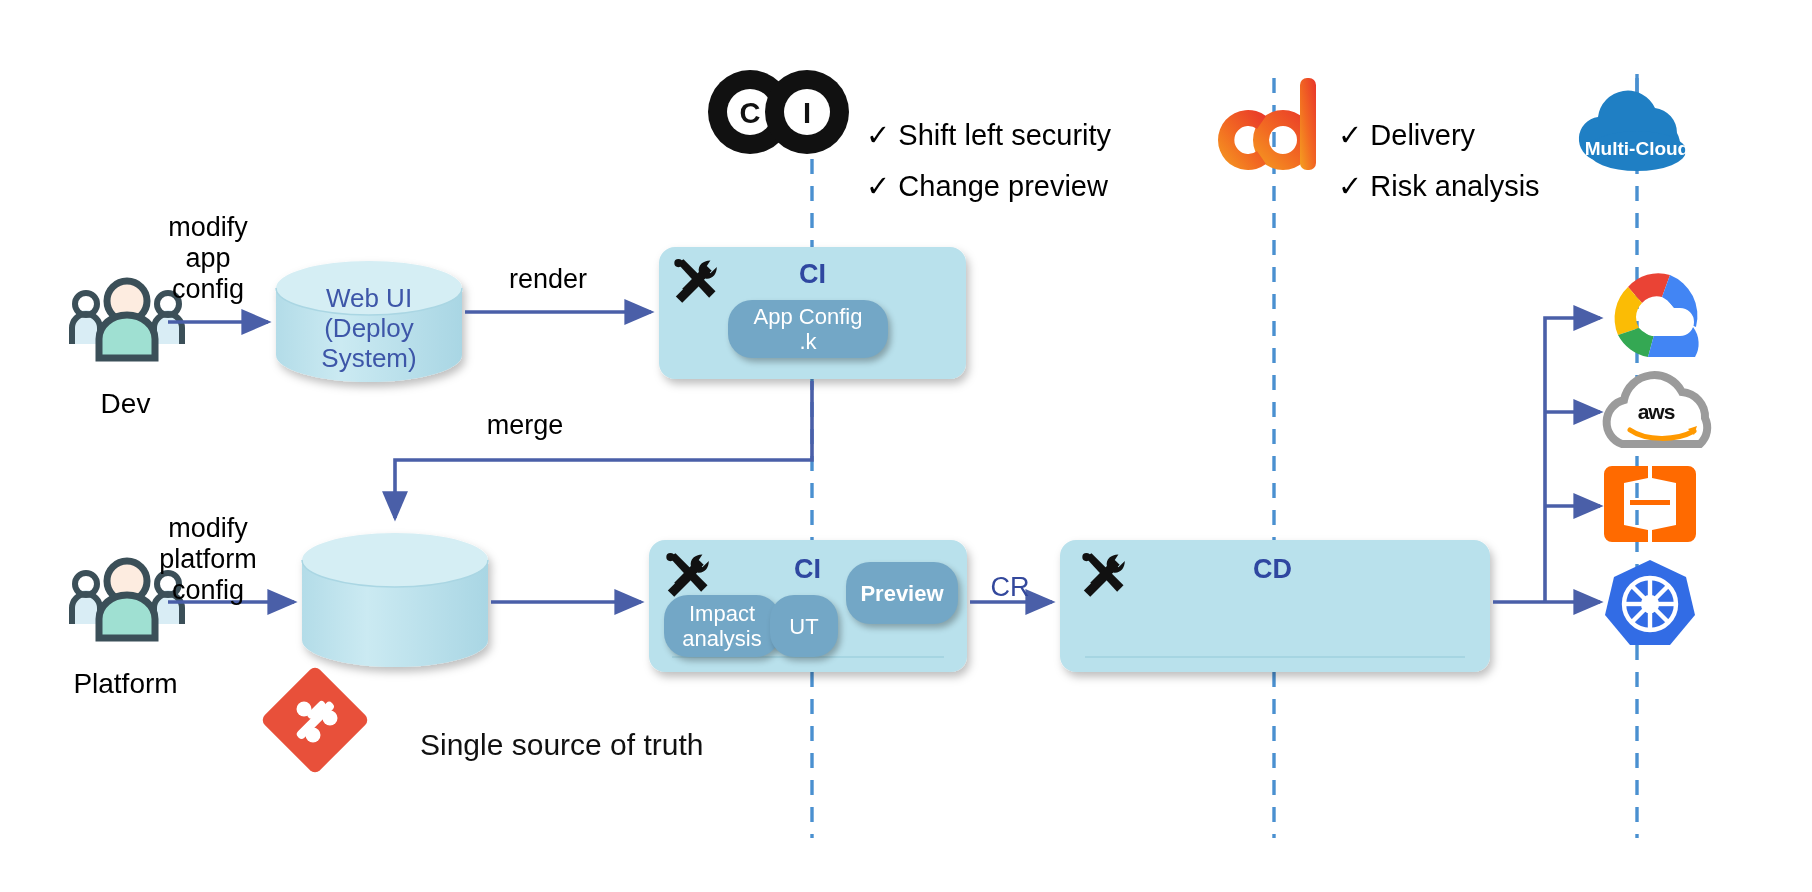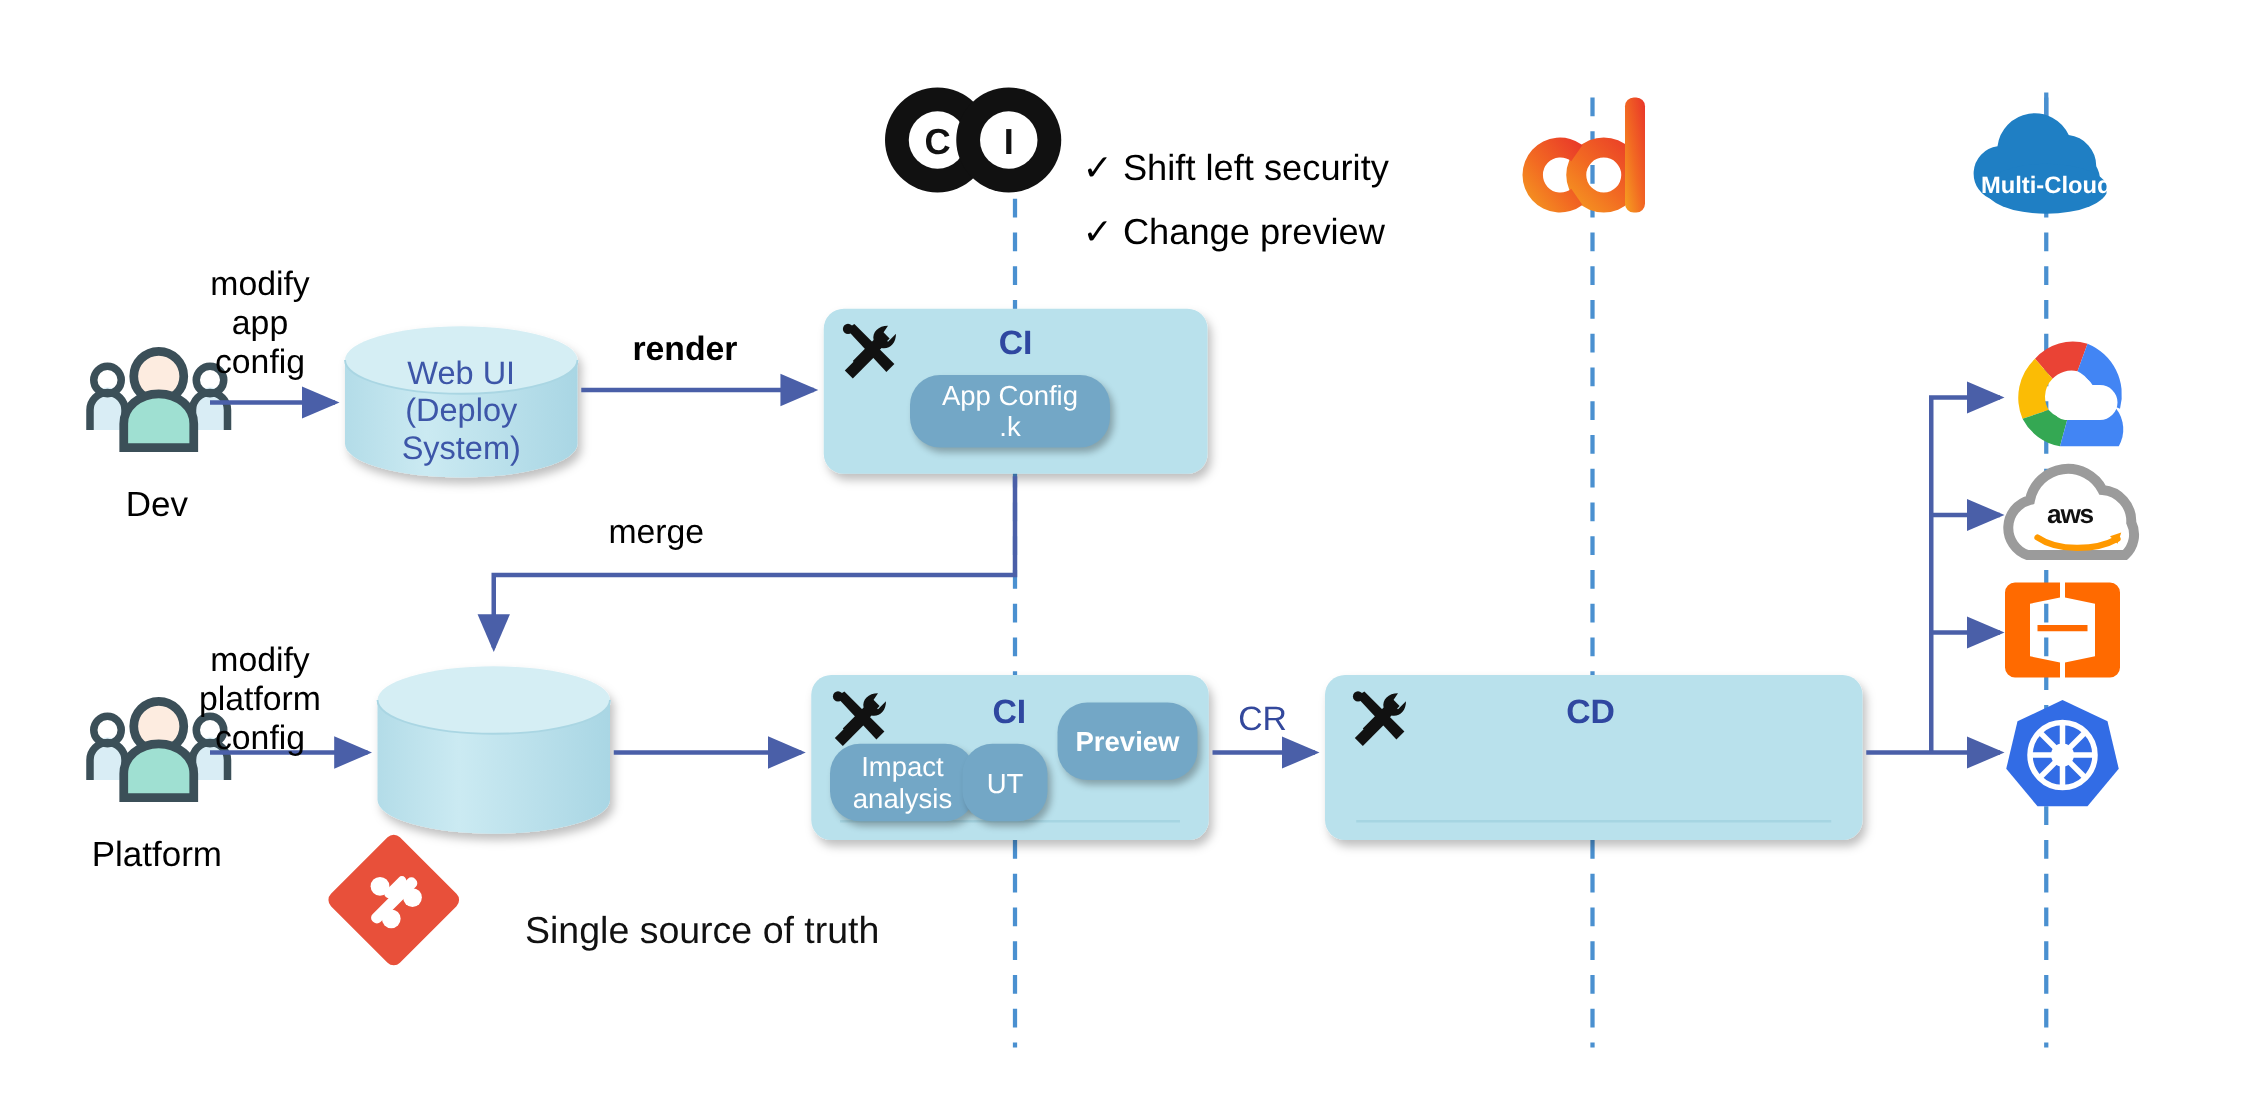--- a/index.html
+++ b/index.html
@@ -13,21 +13,21 @@
   .label-black{color:#000;font-size:27px;line-height:31px;text-align:center;white-space:pre-line;}
   .persona-name{color:#000;font-size:28px;text-align:center;}
   .cyl-text{color:#3d56a8;font-size:26px;line-height:30px;text-align:center;white-space:pre-line;}
   .box-title{color:#2f47a0;font-size:27px;font-weight:bold;text-align:center;}
   .chip{position:absolute;background:#73a7c6;color:#fff;border-radius:24px;
         font-size:22px;line-height:25px;display:flex;align-items:center;justify-content:center;
         text-align:center;white-space:pre-line;box-shadow:3px 4px 6px rgba(0,0,0,.28);}
   .bullets{color:#000;font-size:29px;line-height:51px;white-space:pre-line;}
   .sst{color:#111;font-size:30px;}
   .edge-label{color:#000;font-size:27px;text-align:center;}
-  .cr-label{color:#33489c;font-size:27px;text-align:center;}
+  .cr-label{color:#33489c;font-size:27px;text-align:center;margin-top:12px;}
   .mc-text{position:absolute;color:#fff;font-size:19px;font-weight:bold;
            width:100%;text-align:center;}
   .aws-word{position:absolute;color:#111;font-size:21px;font-weight:bold;
             letter-spacing:-1px;width:100%;text-align:center;}
 </style>
 </head>
 <body>
 
 <div class="stage">
 
@@ -239,26 +239,28 @@
   <div class="txt box-title" style="left:705px;top:554px;width:205px;">CI</div>
   <div class="txt box-title" style="left:1170px;top:554px;width:205px;">CD</div>
 
   <div class="chip" style="left:728px;top:300px;width:160px;height:58px;">App Config
 .k</div>
   <div class="chip" style="left:664px;top:595px;width:116px;height:62px;">Impact
 analysis</div>
   <div class="chip" style="left:770px;top:595px;width:68px;height:62px;">UT</div>
   <div class="chip" style="left:846px;top:562px;width:112px;height:62px;font-weight:bold;">Preview</div>
 
-  <div class="txt edge-label" style="left:468px;top:264px;width:160px;font-weight:bold;">render</div>
+  <div class="txt edge-label" style="left:468px;top:264px;width:160px;">render</div>
   <div class="txt edge-label" style="left:440px;top:410px;width:170px;">merge</div>
   <div class="txt cr-label" style="left:965px;top:560px;width:90px;">CR</div>
 
   <div class="txt bullets" style="left:866px;top:110px;width:330px;">✓ Shift left security
 ✓ Change preview</div>
+  <div class="txt bullets" style="left:1338px;top:110px;width:300px;">✓ Delivery
+✓ Risk analysis</div>
 
   <div class="txt" style="left:1573px;top:138px;width:128px;">
     <span class="mc-text">Multi-Cloud</span>
   </div>
 
   <div class="txt" style="left:1600px;top:400px;width:112px;">
     <span class="aws-word">aws</span>
   </div>
 
   <div class="txt sst" style="left:420px;top:728px;width:330px;">Single source of truth</div>

